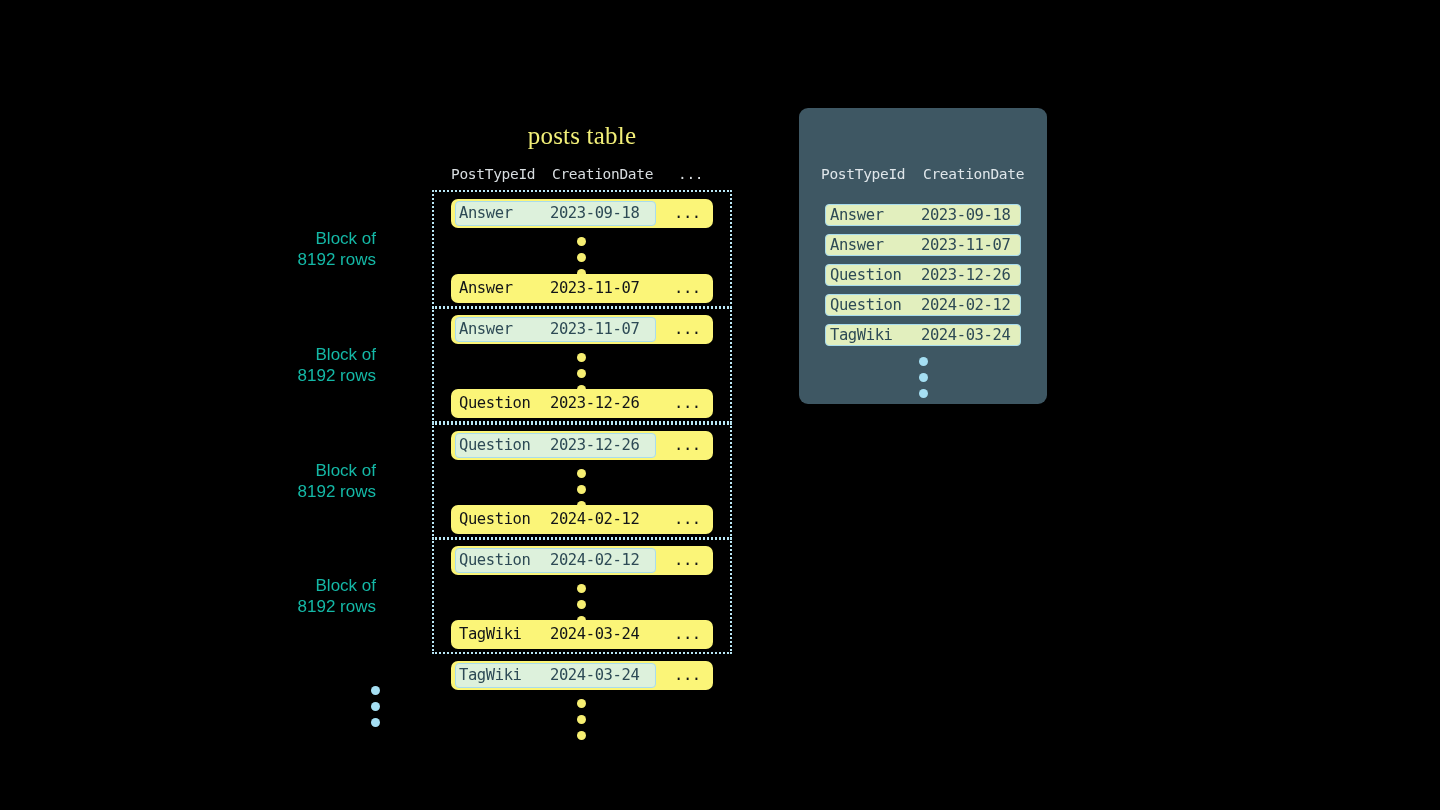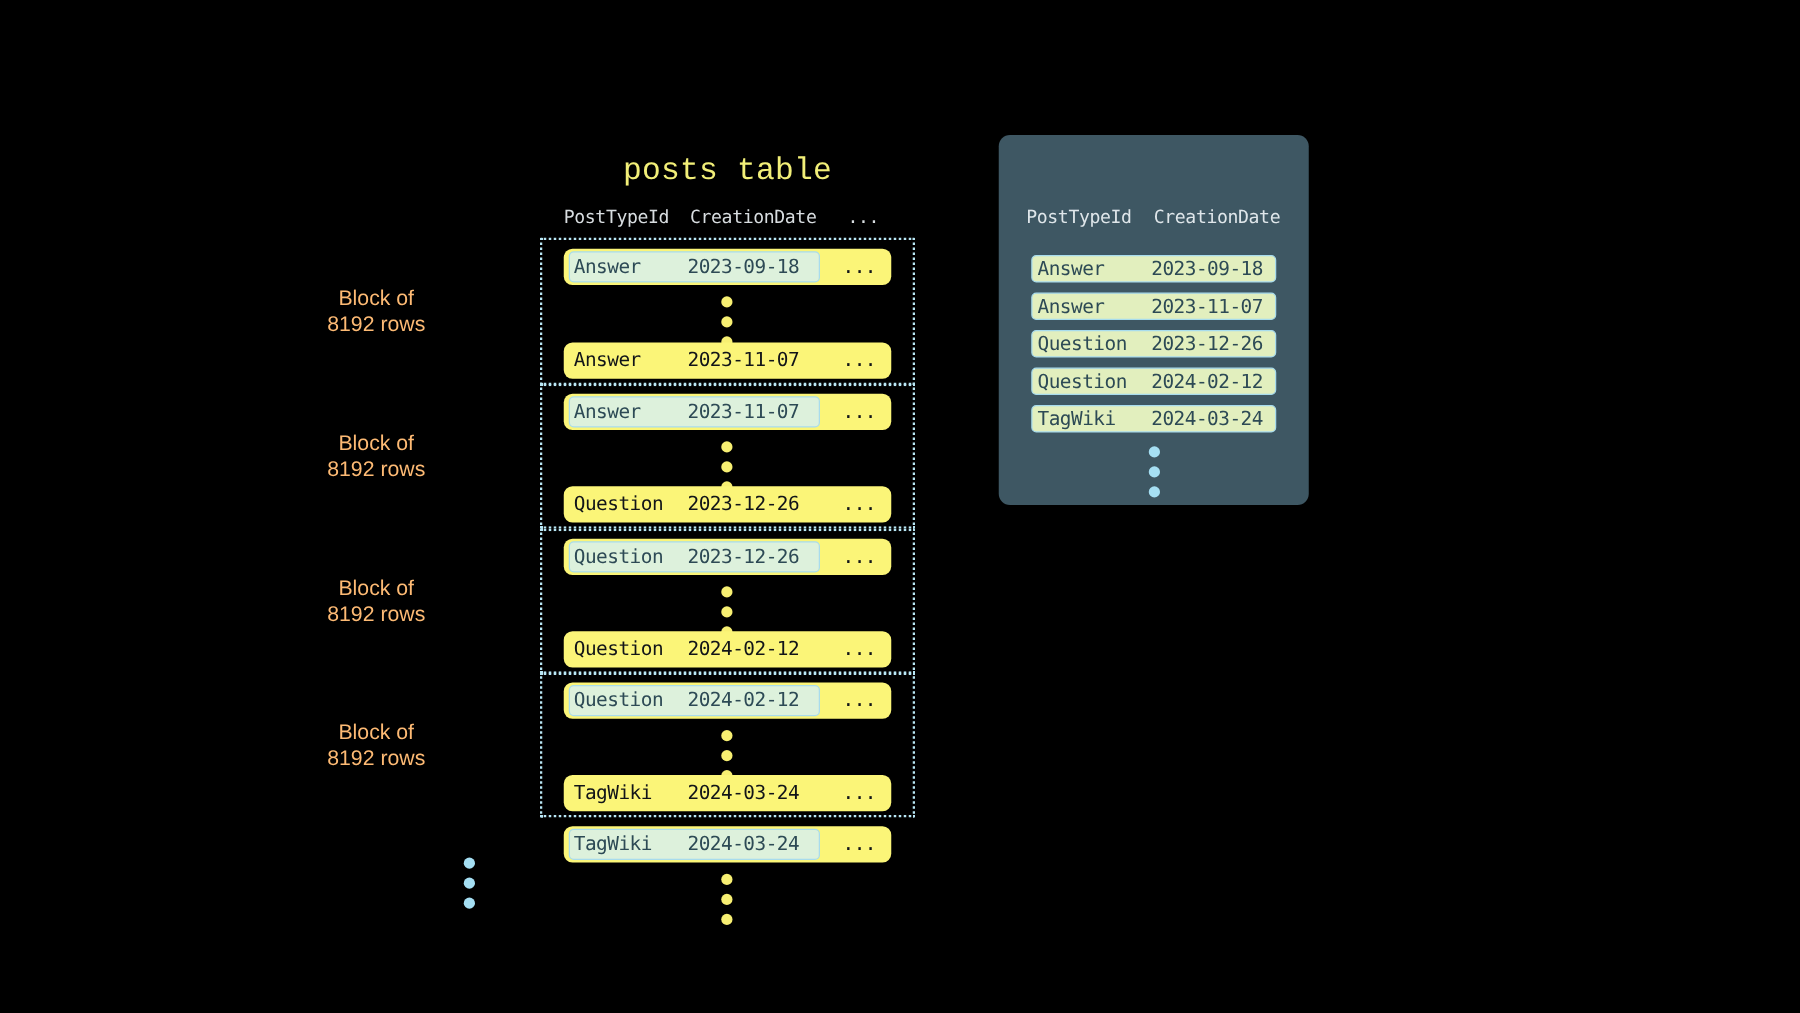--- a/index.html
+++ b/index.html
@@ -16,21 +16,21 @@
     -webkit-font-smoothing: antialiased;
   }
 
   
   #posts-table-title {
     position: absolute;
     left: 433px;
     top: 122px;
     width: 298px;
     text-align: center;
-    font-family: Liberation Mono, monospace;
+    font-family: Liberation Serif, serif;
     font-size: 25px;
     font-weight: 400;
     color: #f2ef78;
     letter-spacing: 0.2px;
   }
 
   #posts-col-headers {
     position: absolute;
     left: 433px;
     top: 166px;
@@ -61,25 +61,25 @@
     border: 2.6px dotted #b9e7f5;
     border-radius: 1px;
   }
   .block-label {
     position: absolute;
     right: 100%;
     margin-right: 56px;
     top: 50%;
     transform: translateY(-50%);
     width: 150px;
-    text-align: center;
+    text-align: right;
     font-family: "Liberation Sans", sans-serif;
     font-size: 17px;
     line-height: 21px;
-    color: #fdba74;
+    color: #14b8a6;
     white-space: nowrap;
   }
 
   
   .row-pill {
     position: absolute;
     left: 19px;
     width: 262px;
     height: 29px;
     background: #fbf578;

